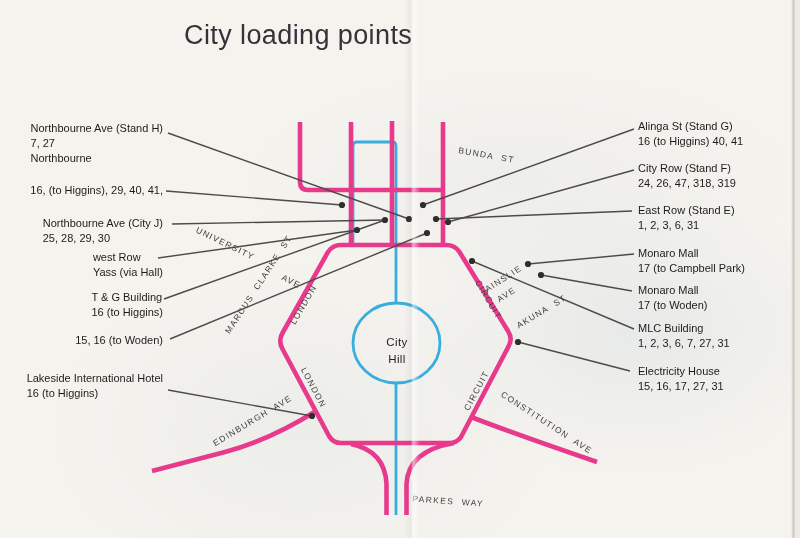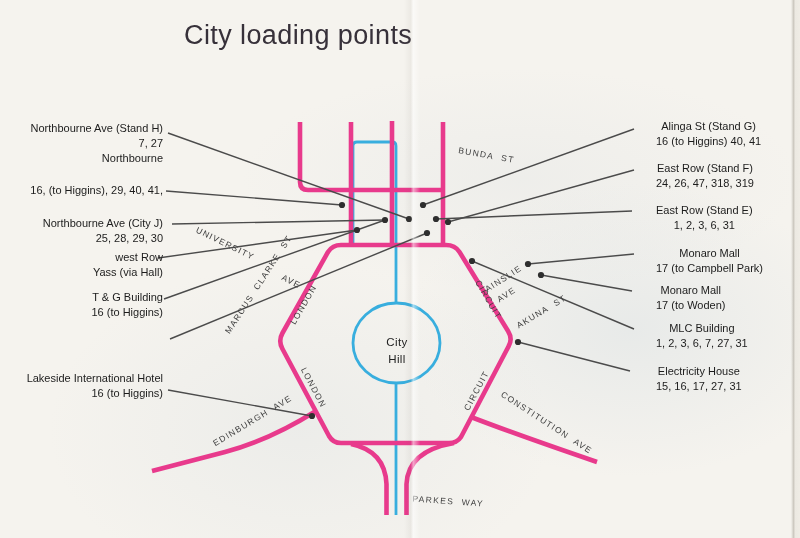--- a/index.html
+++ b/index.html
@@ -12,22 +12,22 @@
       radial-gradient(ellipse 400px 160px at 520px 180px, rgba(195,206,214,0.14), transparent 70%),
       #f5f3ee;
   }
   .title{
     position:absolute;left:184px;top:20px;
     font-size:27px;color:#37313a;letter-spacing:.4px;white-space:nowrap;
   }
   .pt-label{
     position:absolute;font-size:11px;line-height:15px;color:#1c1c1c;white-space:nowrap;
   }
-  .pt-left{text-align:right;right:637px;}
-  .pt-right{text-align:center;left:656px;}
+  .pt-left{text-align:left;right:637px;}
+  .pt-right{text-align:left;left:638px;}
   .map-svg{position:absolute;left:0;top:0;}
   .street{fill:#3e3e3e;font-size:8.5px;letter-spacing:1.3px;word-spacing:4px;}
   .cityhill{fill:#222;font-size:11.5px;letter-spacing:.4px;}
   .crease{
     position:absolute;left:404px;top:0;width:16px;height:538px;pointer-events:none;
     background:linear-gradient(90deg, rgba(110,100,90,0) 0%, rgba(110,100,90,0.07) 42%, rgba(255,255,255,0.55) 58%, rgba(110,100,90,0) 100%);
   }
   .scan-edge{
     position:absolute;right:0;top:0;width:9px;height:538px;pointer-events:none;
     background:linear-gradient(90deg, rgba(150,143,130,0) 0%, rgba(150,143,130,0.45) 30%, rgba(236,233,226,1) 45%, #efece5 100%);
@@ -128,32 +128,33 @@
   </div>
   <div class="pt-label pt-left" style="top:250px">
     <div>west Row</div>
     <div>Yass (via Hall)</div>
   </div>
   <div class="pt-label pt-left" style="top:290px">
     <div>T &amp; G Building</div>
     <div>16 (to Higgins)</div>
   </div>
   <div class="pt-label pt-left" style="top:333px">
+    <div>15, 16 (to Woden)</div>
   </div>
   <div class="pt-label pt-left" style="top:371px">
     <div>Lakeside International Hotel</div>
     <div>16 (to Higgins)</div>
   </div>
 
   <div class="pt-label pt-right" style="top:119px">
     <div>Alinga St (Stand G)</div>
     <div>16 (to Higgins) 40, 41</div>
   </div>
   <div class="pt-label pt-right" style="top:161px">
-    <div>East Row (Stand F)</div>
+    <div>City Row (Stand F)</div>
     <div>24, 26, 47, 318, 319</div>
   </div>
   <div class="pt-label pt-right" style="top:203px">
     <div>East Row (Stand E)</div>
     <div>1, 2, 3, 6, 31</div>
   </div>
   <div class="pt-label pt-right" style="top:246px">
     <div>Monaro Mall</div>
     <div>17 (to Campbell Park)</div>
   </div>

